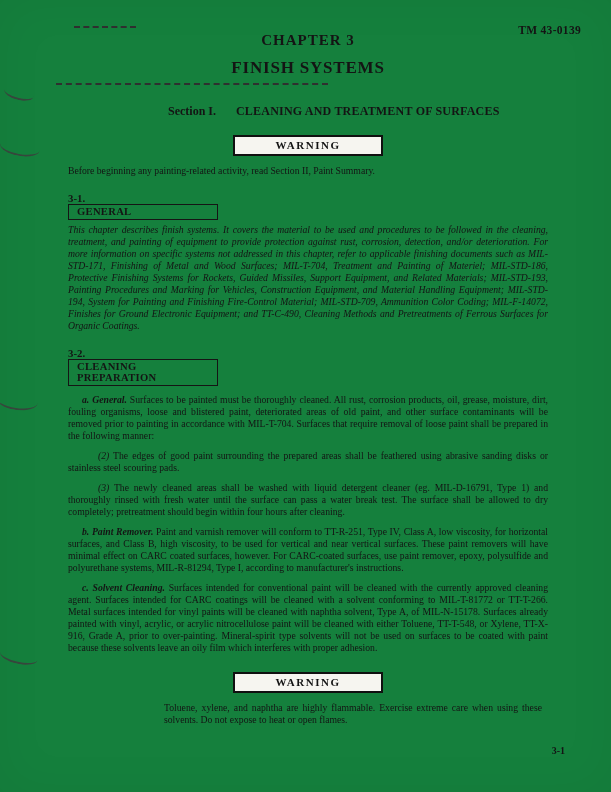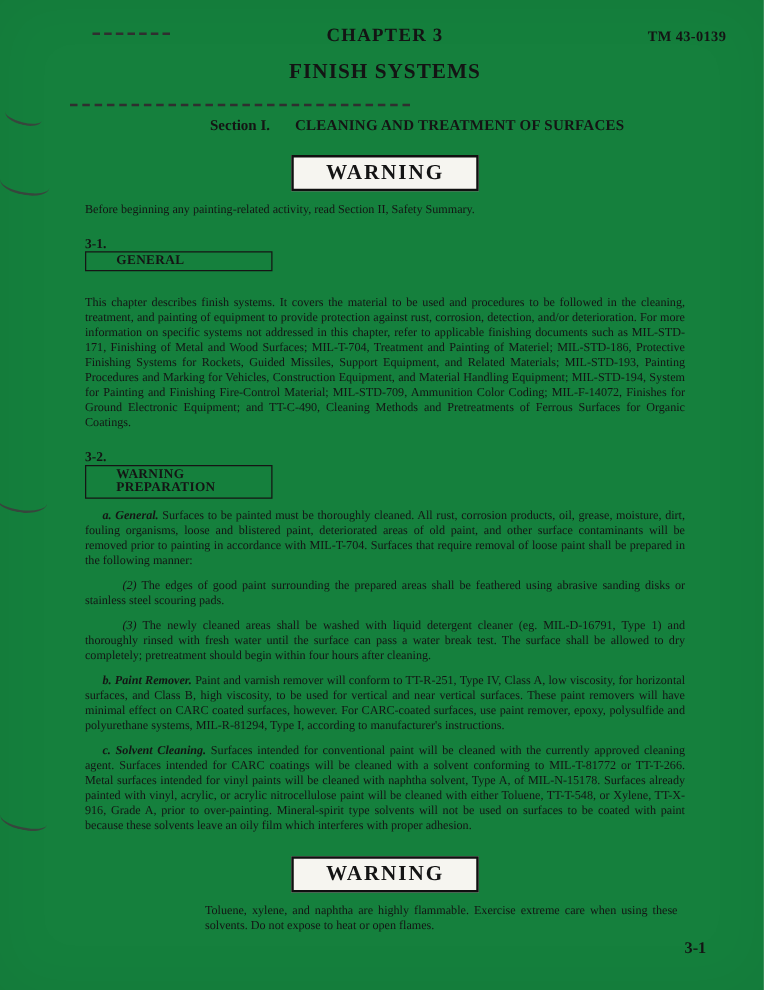--- a/index.html
+++ b/index.html
@@ -4,52 +4,52 @@
 <style>
   * { margin:0; padding:0; box-sizing:border-box; }
   html,body { margin:0; padding:0; }
   body { width:611px; height:792px; background:#e9e7e2; }
   .page {
     position:relative; width:611px; height:792px;
     background:#15803d; overflow:hidden; color:#141414;
     font-family:"Liberation Serif","DejaVu Serif",serif;
     box-shadow: inset 0 0 50px rgba(0,0,0,0.05);
   }
-  .content { position:absolute; left:68px; top:11px; width:480px; }
+  .content { position:absolute; left:68px; top:22px; width:480px; }
 
   .tm-number { position:absolute; top:24px; right:30px; font-weight:700; font-size:11.5px; letter-spacing:0.3px; }
   .chapter-title { text-align:center; font-weight:700; font-size:15px; letter-spacing:1px; margin-top:10px; }
   .chapter-subtitle { text-align:center; font-weight:700; font-size:17px; letter-spacing:0.8px; margin-top:9px; }
 
   .section-line { margin-top:26px; font-weight:700; font-size:12px; }
   .section-label { margin-left:100px; }
   .section-title { margin-left:20px; letter-spacing:0.2px; }
 
   .warning-box {
     width:150px; margin:16px auto 0; border:2.4px solid #101010;
-    text-align:center; font-weight:700; font-size:17px;
+    text-align:center; font-weight:700; font-size:11px;
     letter-spacing:1.5px; padding:2px 0 3px; background:#f6f5f0;
   }
   .warning-box.bottom { margin-top:18px; }
   .warning-text-top { margin-top:9px; text-align:center; font-size:9.7px; }
   .warning-text-bottom { margin:9px 0 4px 96px; width:378px; font-size:9.6px; line-height:12.5px;font-family:Liberation Serif, serif; }
 
   .num-heading { display:flex; align-items:stretch; margin:13px 0 0;flex-direction:column; }
   .para-number { font-weight:700; font-size:10.8px; width:32px; padding-top:2px; }
-  .heading-box { border:1.6px solid #151515; font-weight:700; font-size:10.6px; padding:1px 24px 2px; width:150px; letter-spacing:0.3px; }
+  .heading-box { border:1.6px solid #151515; font-weight:700; font-size:10.6px; padding:1px 8px 2px; width:150px; letter-spacing:0.3px; }
 
   .body { font-size:9.7px; line-height:12px; text-align:justify; }
-  .para-first { margin-top:20px; }
+  .para-first { margin-top:4px;font-style:italic; }
   .para { margin-top:8px; }
   .indent { text-indent:14px; }
   .list-item { margin-top:8px; text-indent:30px; }
   .lead { font-weight:700; font-style:italic; }
   .item-num { font-style:italic; }
 
-  .page-number { position:absolute; right:46px; bottom:26px; font-weight:700; font-size:13px; }
+  .page-number { position:absolute; right:46px; bottom:36px; font-weight:700; font-size:10px; }
 
   .dash { position:absolute; border-top:2.2px dashed #2f2f2f; height:0; }
   .dash-a { left:74px; top:26px; width:62px; }
   .dash-b { left:56px; top:83px; width:272px; }
 
   .curl { position:absolute; border-bottom:2px solid #3d3d3d; border-radius:0 0 100% 100%; opacity:.85; }
   .curl-1 { left:4px;  top:86px;  width:30px; height:14px; transform:rotate(14deg); }
   .curl-2 { left:0px;  top:138px; width:40px; height:18px; transform:rotate(10deg); }
   .curl-3 { left:-4px; top:390px; width:42px; height:20px; transform:rotate(8deg); }
   .curl-4 { left:0px;  top:648px; width:38px; height:16px; transform:rotate(12deg); }
@@ -73,31 +73,31 @@
     <div class="chapter-title">CHAPTER 3</div>
     <div class="chapter-subtitle">FINISH SYSTEMS</div>
 
     <div class="section-line">
       <span class="section-label">Section I.</span><span class="section-title">CLEANING AND TREATMENT OF SURFACES</span>
     </div>
 
     <div class="warning-box">
       <span>WARNING</span>
     </div>
-    <p class="body warning-text-top">Before beginning any painting-related activity, read Section II, Safety Summary.</p>
+    <p class="body warning-text-top">Before beginning any painting-related activity, read Section II, Paint Summary.</p>
 
     <div class="num-heading">
       <span class="para-number">3-1.</span>
       <span class="heading-box">GENERAL</span>
     </div>
     <p class="body para-first">This chapter describes finish systems. It covers the material to be used and procedures to be followed in the cleaning, treatment, and painting of equipment to provide protection against rust, corrosion, detection, and/or deterioration. For more information on specific systems not addressed in this chapter, refer to applicable finishing documents such as MIL-STD-171, Finishing of Metal and Wood Surfaces; MIL-T-704, Treatment and Painting of Materiel; MIL-STD-186, Protective Finishing Systems for Rockets, Guided Missiles, Support Equipment, and Related Materials; MIL-STD-193, Painting Procedures and Marking for Vehicles, Construction Equipment, and Material Handling Equipment; MIL-STD-194, System for Painting and Finishing Fire-Control Material; MIL-STD-709, Ammunition Color Coding; MIL-F-14072, Finishes for Ground Electronic Equipment; and TT-C-490, Cleaning Methods and Pretreatments of Ferrous Surfaces for Organic Coatings.</p>
 
     <div class="num-heading">
       <span class="para-number">3-2.</span>
-      <span class="heading-box">WARNING PREPARATION</span>
+      <span class="heading-box">CLEANING PREPARATION</span>
     </div>
 
     <p class="body para indent">
       <span class="lead">a. General.</span>
       <span>Surfaces to be painted must be thoroughly cleaned. All rust, corrosion products, oil, grease, moisture, dirt, fouling organisms, loose and blistered paint, deteriorated areas of old paint, and other surface contaminants will be removed prior to painting in accordance with MIL-T-704. Surfaces that require removal of loose paint shall be prepared in the following manner:</span>
     </p>
 
     <p class="body list-item">
       <span class="item-num">(2)</span>
       <span>The edges of good paint surrounding the prepared areas shall be feathered using abrasive sanding disks or stainless steel scouring pads.</span>

